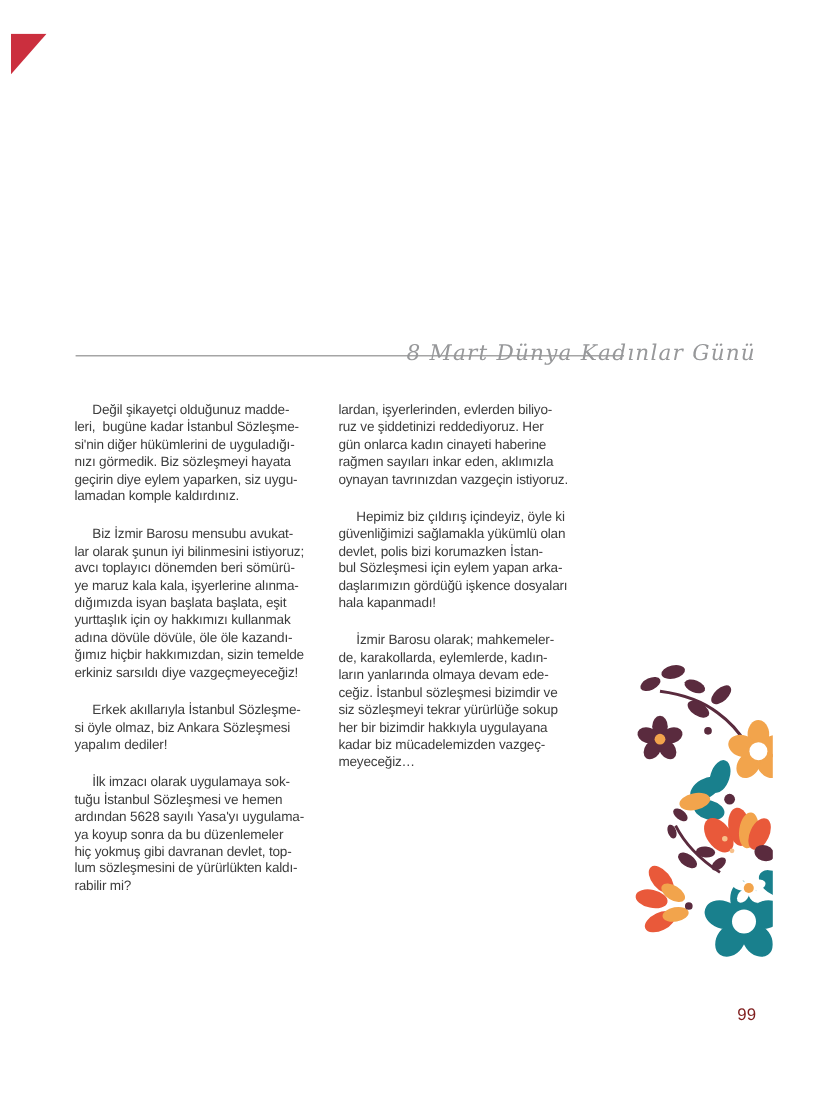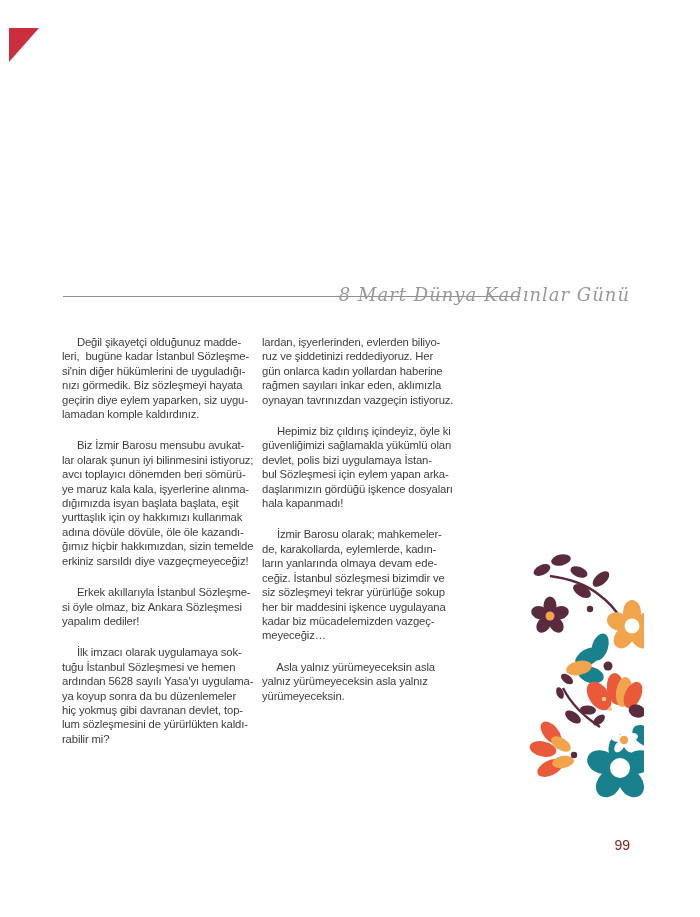--- a/index.html
+++ b/index.html
@@ -22,21 +22,21 @@
   .header-script {
     position:absolute; top:284px; right:14px;
     font-family:"DejaVu Serif", serif;
     font-style:italic;
     font-size:18px;
     letter-spacing:1px;
     white-space:nowrap;
   }
   .text-columns {
     position:absolute; left:62px; top:335px;
-    display:flex; gap:4px;
+    display:flex; gap:24px;
   }
   .col { width:196px; }
   .col p {
     margin:0 0 17px 0;
     font-size:11.3px;
     line-height:14.4px;
     letter-spacing:-0.15px;
     color:#3d3d3d;
     white-space:pre;
   }
@@ -83,40 +83,37 @@
 tuğu İstanbul Sözleşmesi ve hemen
 ardından 5628 sayılı Yasa'yı uygulama-
 ya koyup sonra da bu düzenlemeler
 hiç yokmuş gibi davranan devlet, top-
 lum sözleşmesini de yürürlükten kaldı-
 rabilir mi?</p>
     </div>
     <div class="col">
       <p>lardan, işyerlerinden, evlerden biliyo-
 ruz ve şiddetinizi reddediyoruz. Her
-gün onlarca kadın yollardan haberine
+gün onlarca kadın cinayeti haberine
 rağmen sayıları inkar eden, aklımızla
 oynayan tavrınızdan vazgeçin istiyoruz.</p>
       <p>     Hepimiz biz çıldırış içindeyiz, öyle ki
 güvenliğimizi sağlamakla yükümlü olan
-devlet, polis bizi uygulamaya İstan-
+devlet, polis bizi korumazken İstan-
 bul Sözleşmesi için eylem yapan arka-
 daşlarımızın gördüğü işkence dosyaları
 hala kapanmadı!</p>
       <p>     İzmir Barosu olarak; mahkemeler-
 de, karakollarda, eylemlerde, kadın-
 ların yanlarında olmaya devam ede-
 ceğiz. İstanbul sözleşmesi bizimdir ve
 siz sözleşmeyi tekrar yürürlüğe sokup
-her bir maddesini işkence uygulayana
+her bir bizimdir hakkıyla uygulayana
 kadar biz mücadelemizden vazgeç-
 meyeceğiz…</p>
-      <p>     Asla yalnız yürümeyeceksin asla
-yalnız yürümeyeceksin asla yalnız
-yürümeyeceksin.</p>
     </div>
   </div>
 
   <div class="illustration">
     <svg width="174" height="288" viewBox="0 0 174 288" xmlns="http://www.w3.org/2000/svg">
 
       <g fill="#5a2b3e">
         <path d="M30 26 Q60 30 78 44 Q93 55 101 69" stroke="#5a2b3e" stroke-width="2.6" fill="none"></path>
         <ellipse cx="22" cy="20" rx="9" ry="5" transform="rotate(-25 22 20)"></ellipse>
         <ellipse cx="41" cy="10" rx="10" ry="5.5" transform="rotate(-12 41 10)"></ellipse>

